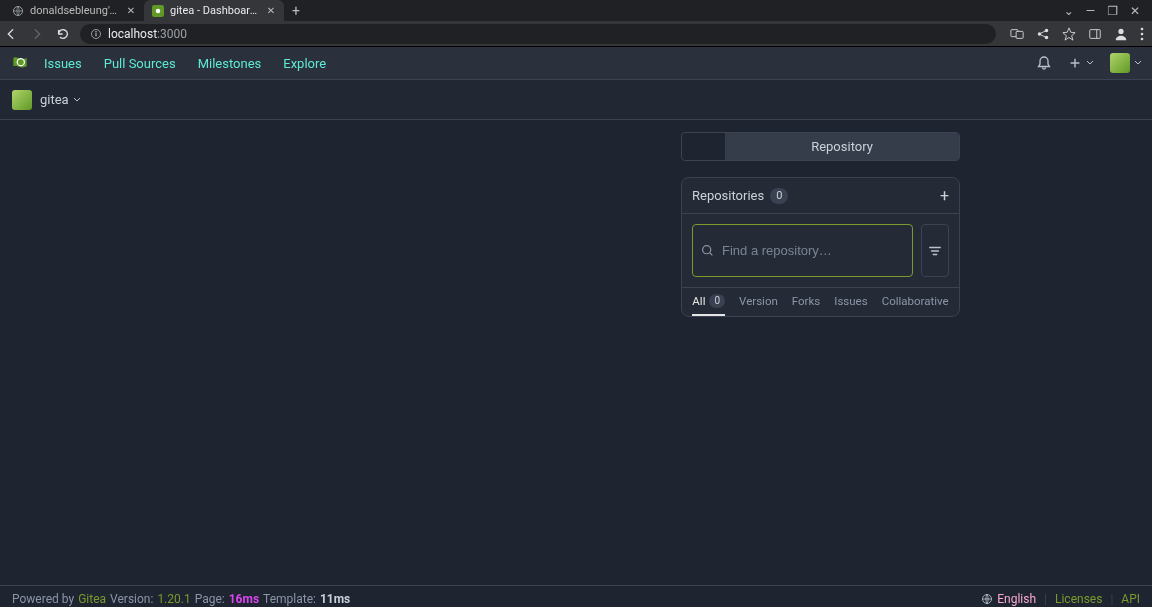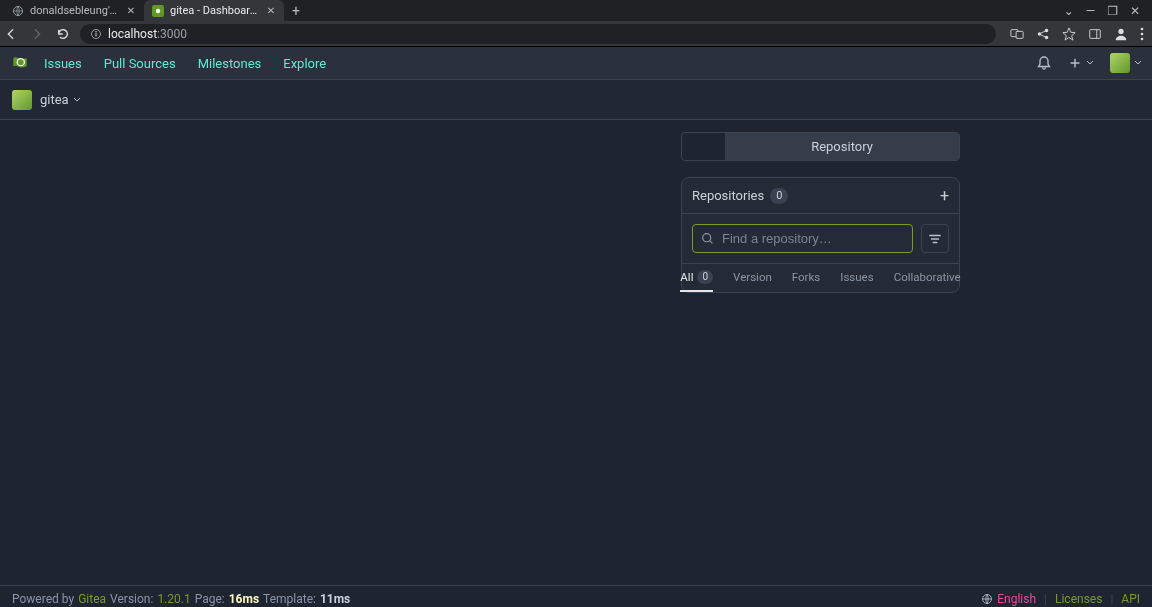--- a/index.html
+++ b/index.html
@@ -132,30 +132,30 @@
     border-bottom: 1px solid #3b4252;
     color: #c9d1d9;
     font-size: 13px;
   }
   .count-badge { background: #3a4150; color: #c9d1d9; border-radius: 8px; padding: 0 6px; font-size: 11px; margin-left: 6px; line-height:16px;}
   .repo-add { margin-left: auto; color: #c9d1d9; cursor: pointer; font-size: 16px; }
   .repo-search-row { display:flex; gap:8px; padding:10px; border-bottom: 1px solid #3b4252; }
   .repo-search { flex:1; display: flex; align-items: center; gap:8px;
     border: 1px solid #7a9a2f;
     border-radius: 4px;
-    padding: 6px 8px;
+    padding: 18px 8px;
     background: #242b36;
   }
   .repo-search input {
     flex:1; border:none; outline:none; background:transparent; color:#c9d1d9;
     font-size:13px;
   }
   .repo-search input::placeholder { color: #7b8496; }
   .filter-btn { width:28px; border:1px solid #3b4252; border-radius:4px; display:flex; align-items:center; justify-content:center; color:#c9d1d9; cursor:pointer; }
-  .repo-tabs { display:flex; justify-content:center; gap:20px; padding: 6px 0 0 0; font-size:11.5px; color:#8b95a7; }
+  .repo-tabs { display:flex; justify-content:center; gap:14px; padding: 6px 0 0 0; font-size:11.5px; color:#8b95a7; }
   .repo-tabs .rtab { display:flex; align-items:center; gap:4px; cursor:pointer; padding-bottom:6px; border-bottom:2px solid transparent;}
   .repo-tabs .rtab.active { color:#e6e6e6; border-bottom:2px solid #e6e6e6; }
   .mini-badge { background:#3a4150; border-radius:8px; padding:0 5px; font-size:10px; line-height:14px; color:#c9d1d9;}
 
   
   .footer {
     height: 26px;
     background: #1e2430;
     border-top: 1px solid #3b4252;
     display: flex;
@@ -362,25 +362,25 @@
     </div>
   </div>
 </div>
 
 <div class="footer">
   <span>Powered by </span>
   <a>Gitea</a>
   <span> Version: </span>
   <a>1.20.1</a>
   <span> Page: </span>
-  <strong style="color:#fef9c3">16ms</strong>
+  <strong style="color:#d946ef">16ms</strong>
   <span> Template: </span>
   <strong style="color:#c9d1d9">11ms</strong>
   <div class="right">
-    <span style="display:flex;align-items:center;gap:4px;color:#ec4899;">
+    <span style="display:flex;align-items:center;gap:4px;color:#f9a8d4;">
       <svg width="12" height="12" viewBox="0 0 16 16">
           <circle cx="8" cy="8" r="6" fill="none" stroke="#c9d1d9"></circle>
           <path d="M2 8h12M8 2c2 2 2 10 0 12M8 2c-2 2-2 10 0 12" stroke="#c9d1d9" fill="none"></path>
         </svg>
       <span>English</span>
     </span>
     <span class="sep">|</span>
     <a>Licenses</a>
     <span class="sep">|</span>
     <a>API</a>

